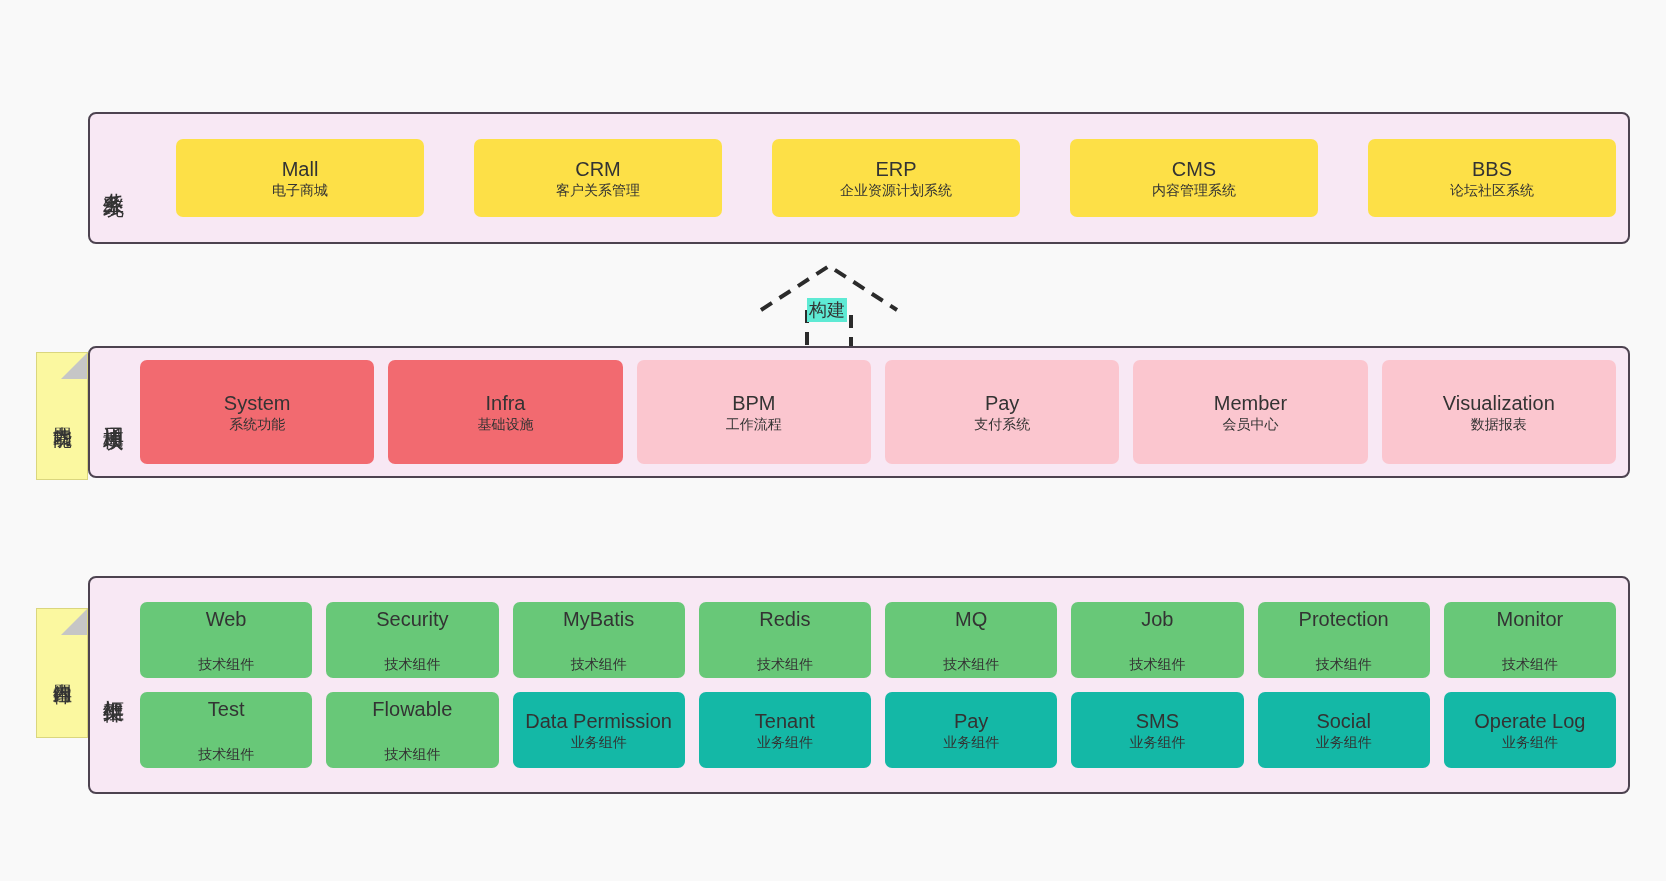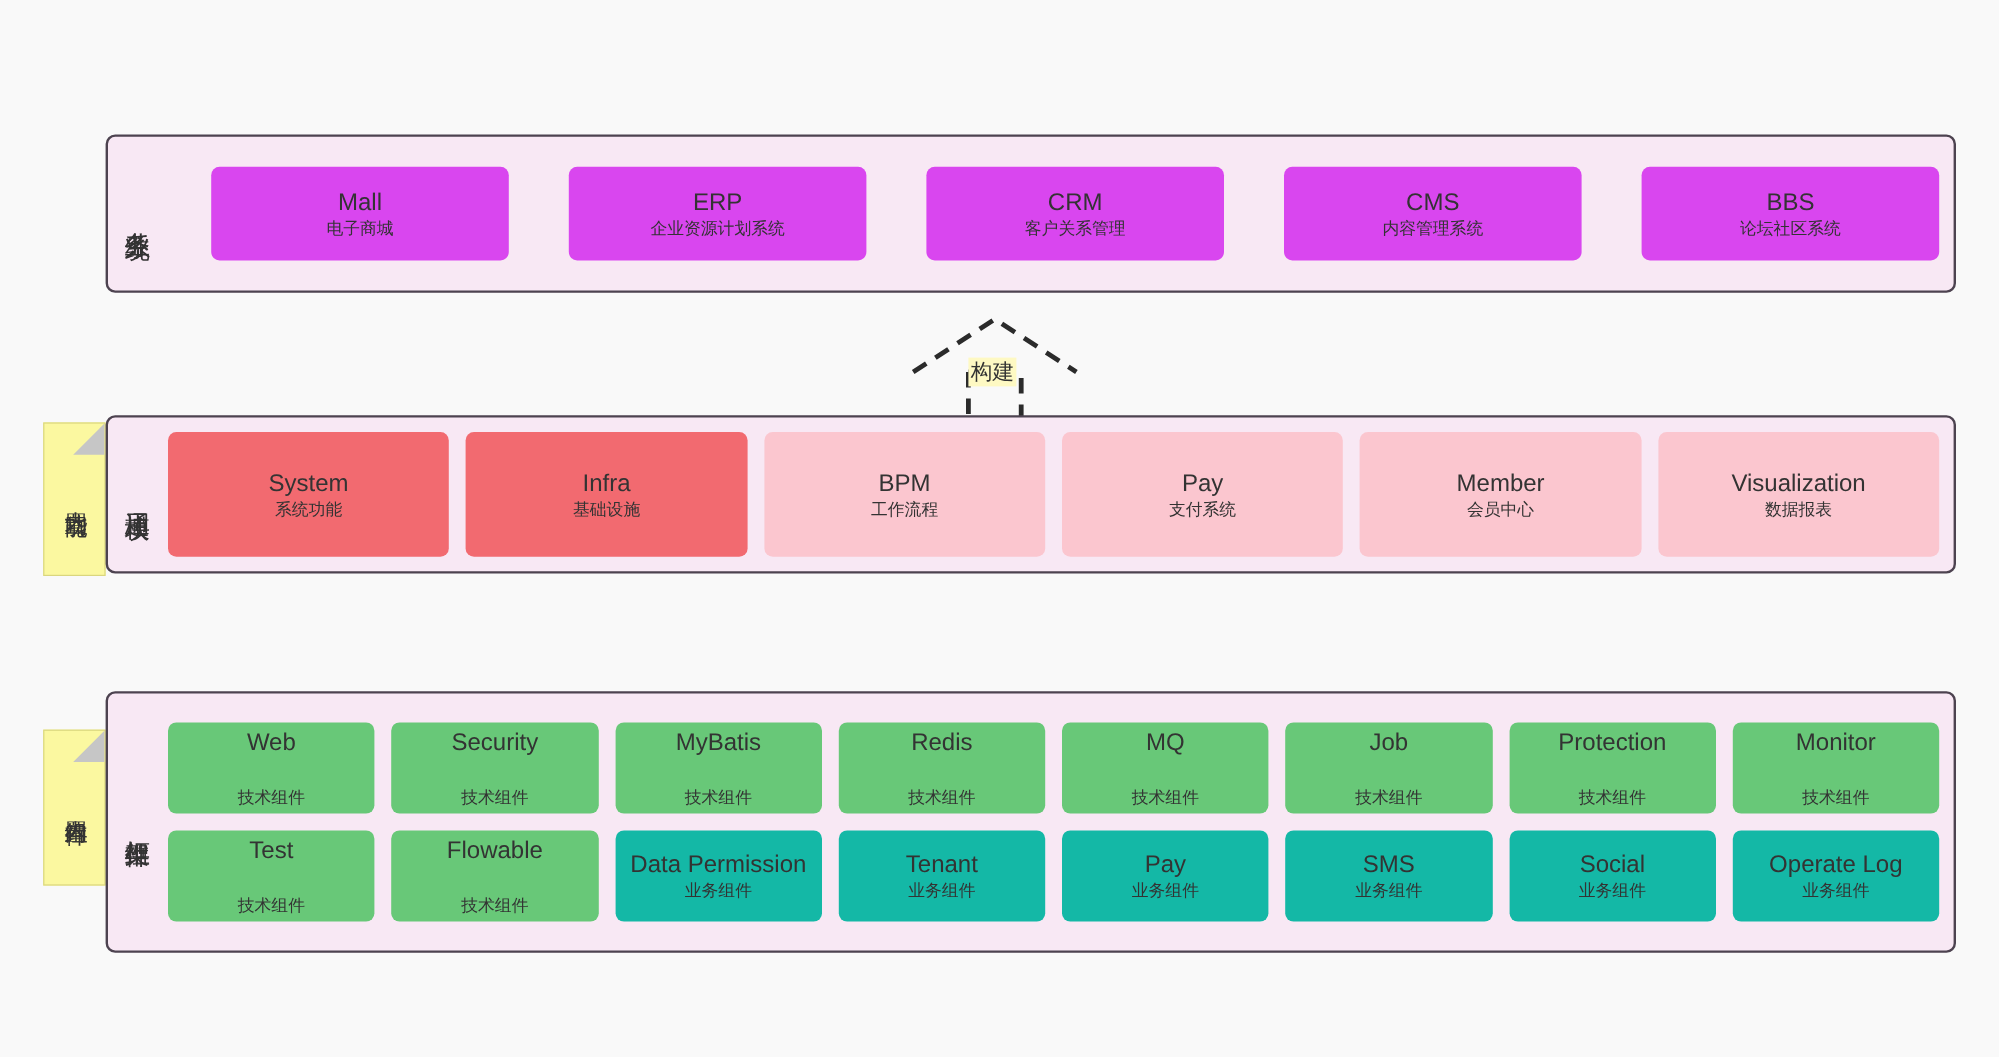--- a/index.html
+++ b/index.html
@@ -81,21 +81,21 @@
   }
   .card .t-en {
     font-size: 20px;
     color: #333333;
   }
   .card .t-cn {
     font-size: 14px;
     color: #333333;
   }
 
-  .c-blue      { background: #d946ef; margin-left: 36px; }
+  .c-blue      { background: #fde047; margin-left: 36px; }
   .c-red       { background: #f26a70; }
   .c-pink      { background: #fbc6cf; }
   .c-green     { background: #68c878; gap: 24px; }
   .c-greenlite { background: #14b8a6; }
 
   
   .biz-card    { height: 78px; }
   .mod-card    { height: 104px; }
   .fw-card     { height: 76px; }
 
@@ -135,21 +135,21 @@
     position: absolute;
   }
   .arrow-wrap svg {
     display: block;
     overflow: visible;
   }
   .arrow-label {
     position: absolute;
     font-size: 18px;
     color: #333333;
-    background: #fef9c3;
+    background: #5eead4;
     padding: 0 2px;
     white-space: nowrap;
   }
 </style>
 </head>
 <body>
 
 <div id="canvas">
 
   <div class="band" style="left:88px; top:112px; width:1542px; height:132px;">
@@ -157,27 +157,27 @@
     <div class="band-body">
       <div class="row">
 
         <div class="card c-blue biz-card">
           <span class="t-en">Mall</span>
           <span class="t-cn">电子商城</span>
         </div>
 
 
         <div class="card c-blue biz-card">
+          <span class="t-en">CRM</span>
+          <span class="t-cn">客户关系管理</span>
+        </div>
+
+        <div class="card c-blue biz-card">
           <span class="t-en">ERP</span>
           <span class="t-cn">企业资源计划系统</span>
-        </div>
-
-        <div class="card c-blue biz-card">
-          <span class="t-en">CRM</span>
-          <span class="t-cn">客户关系管理</span>
         </div>
 
         <div class="card c-blue biz-card">
           <span class="t-en">CMS</span>
           <span class="t-cn">内容管理系统</span>
         </div>
 
         <div class="card c-blue biz-card">
           <span class="t-en">BBS</span>
           <span class="t-cn">论坛社区系统</span>

